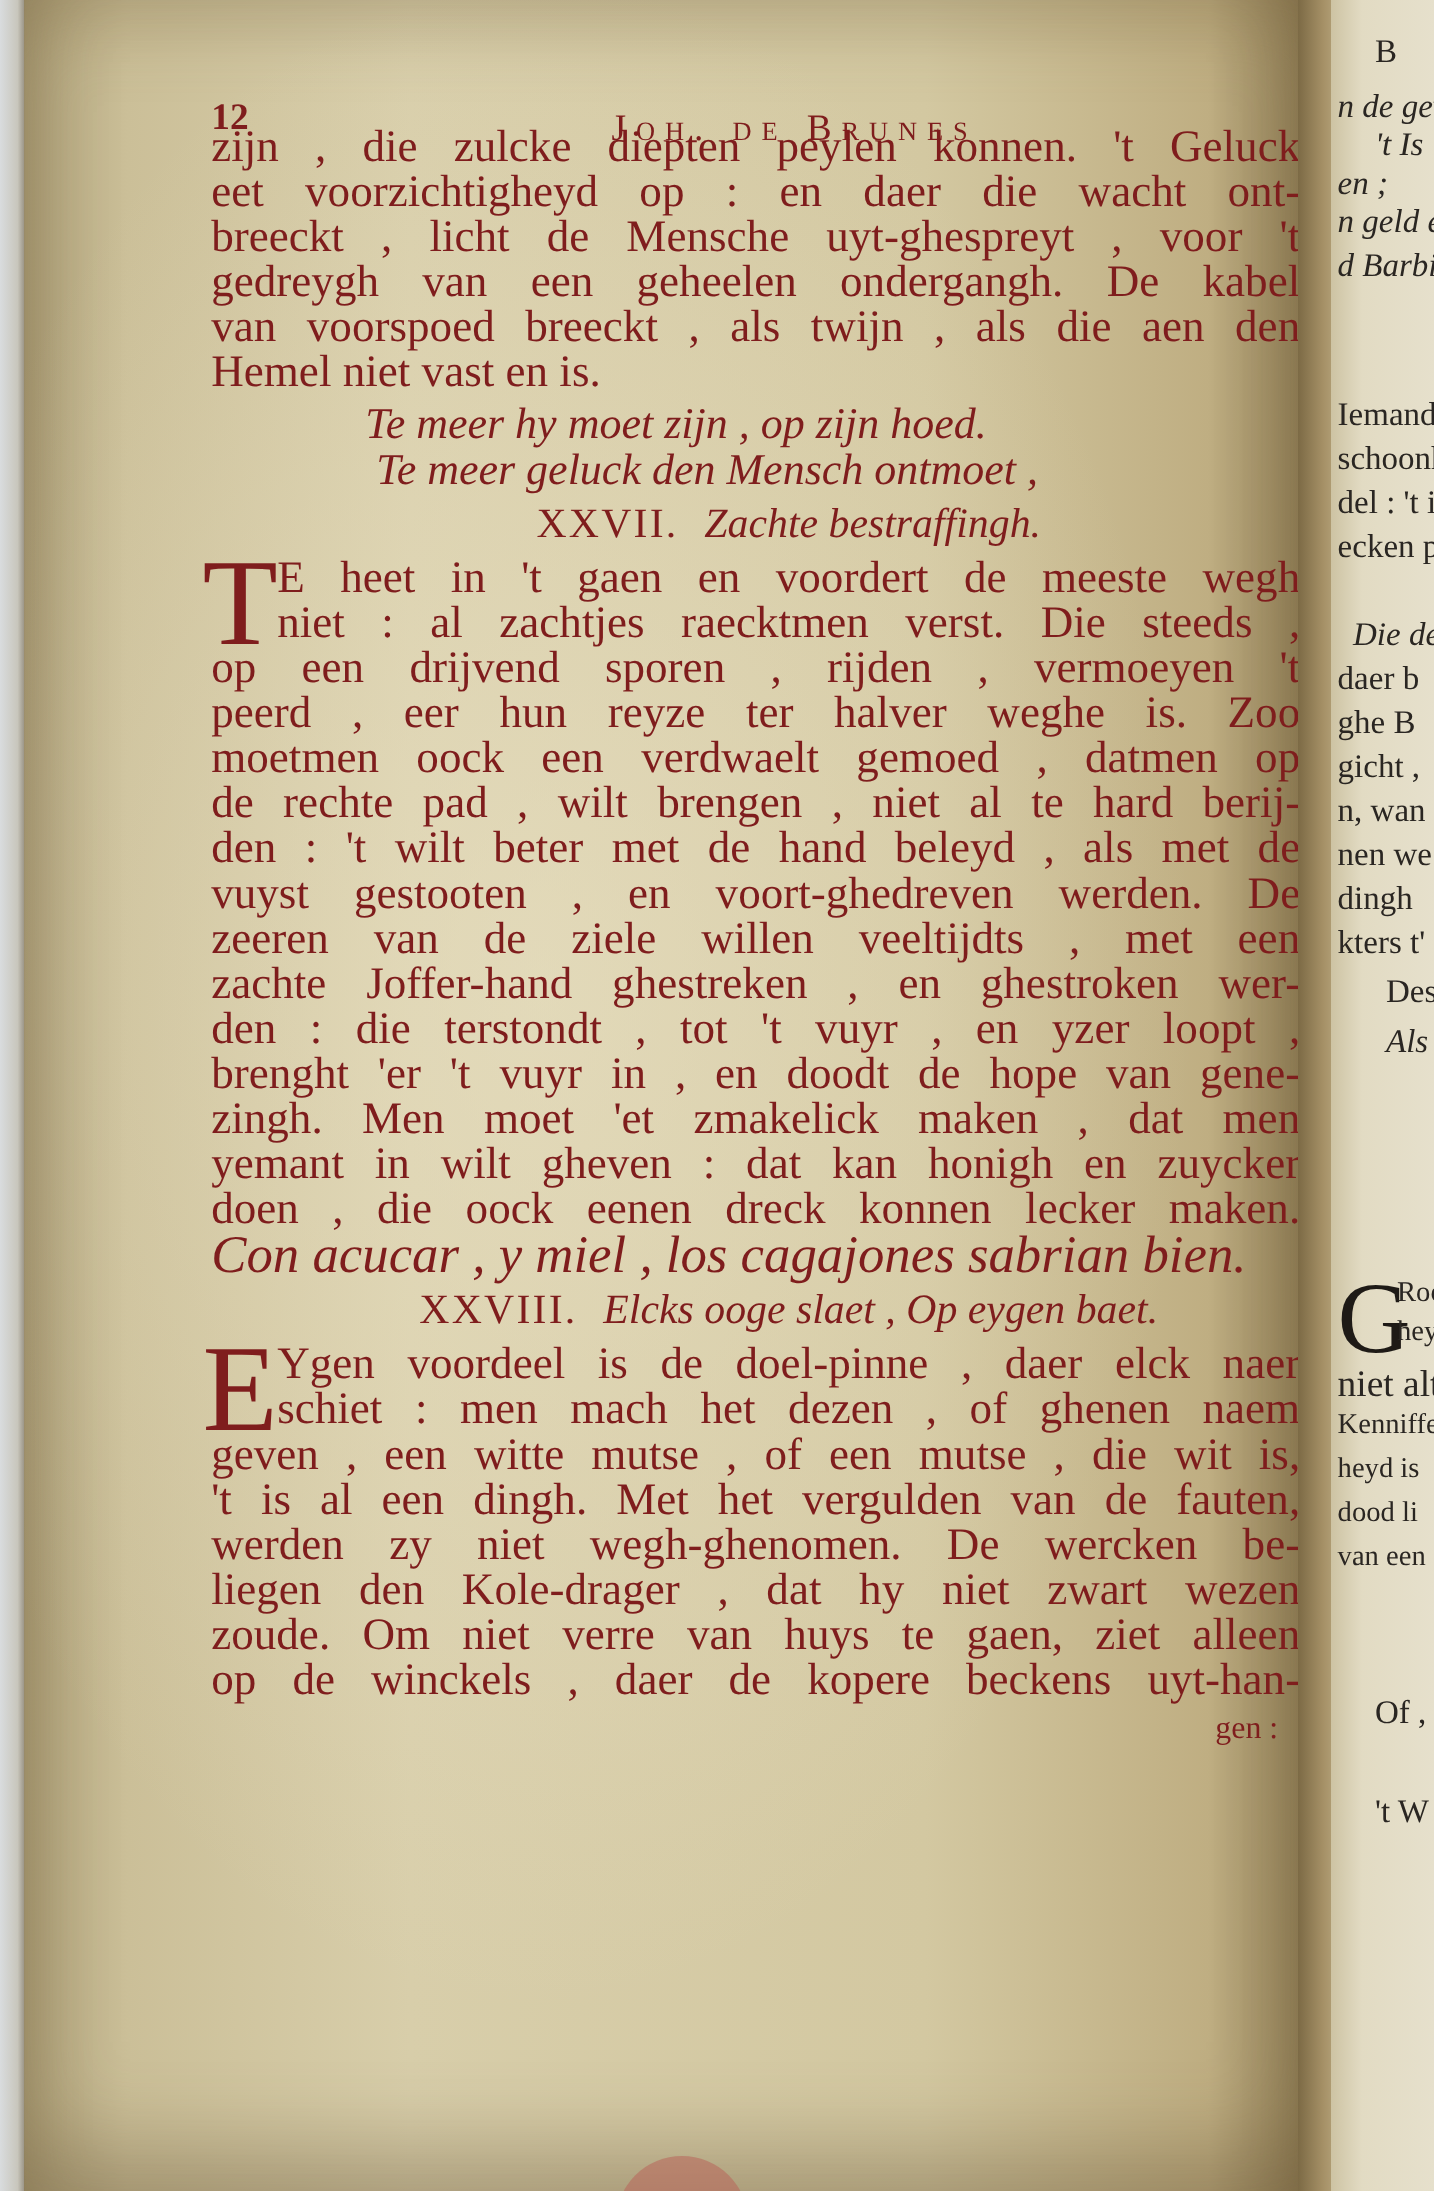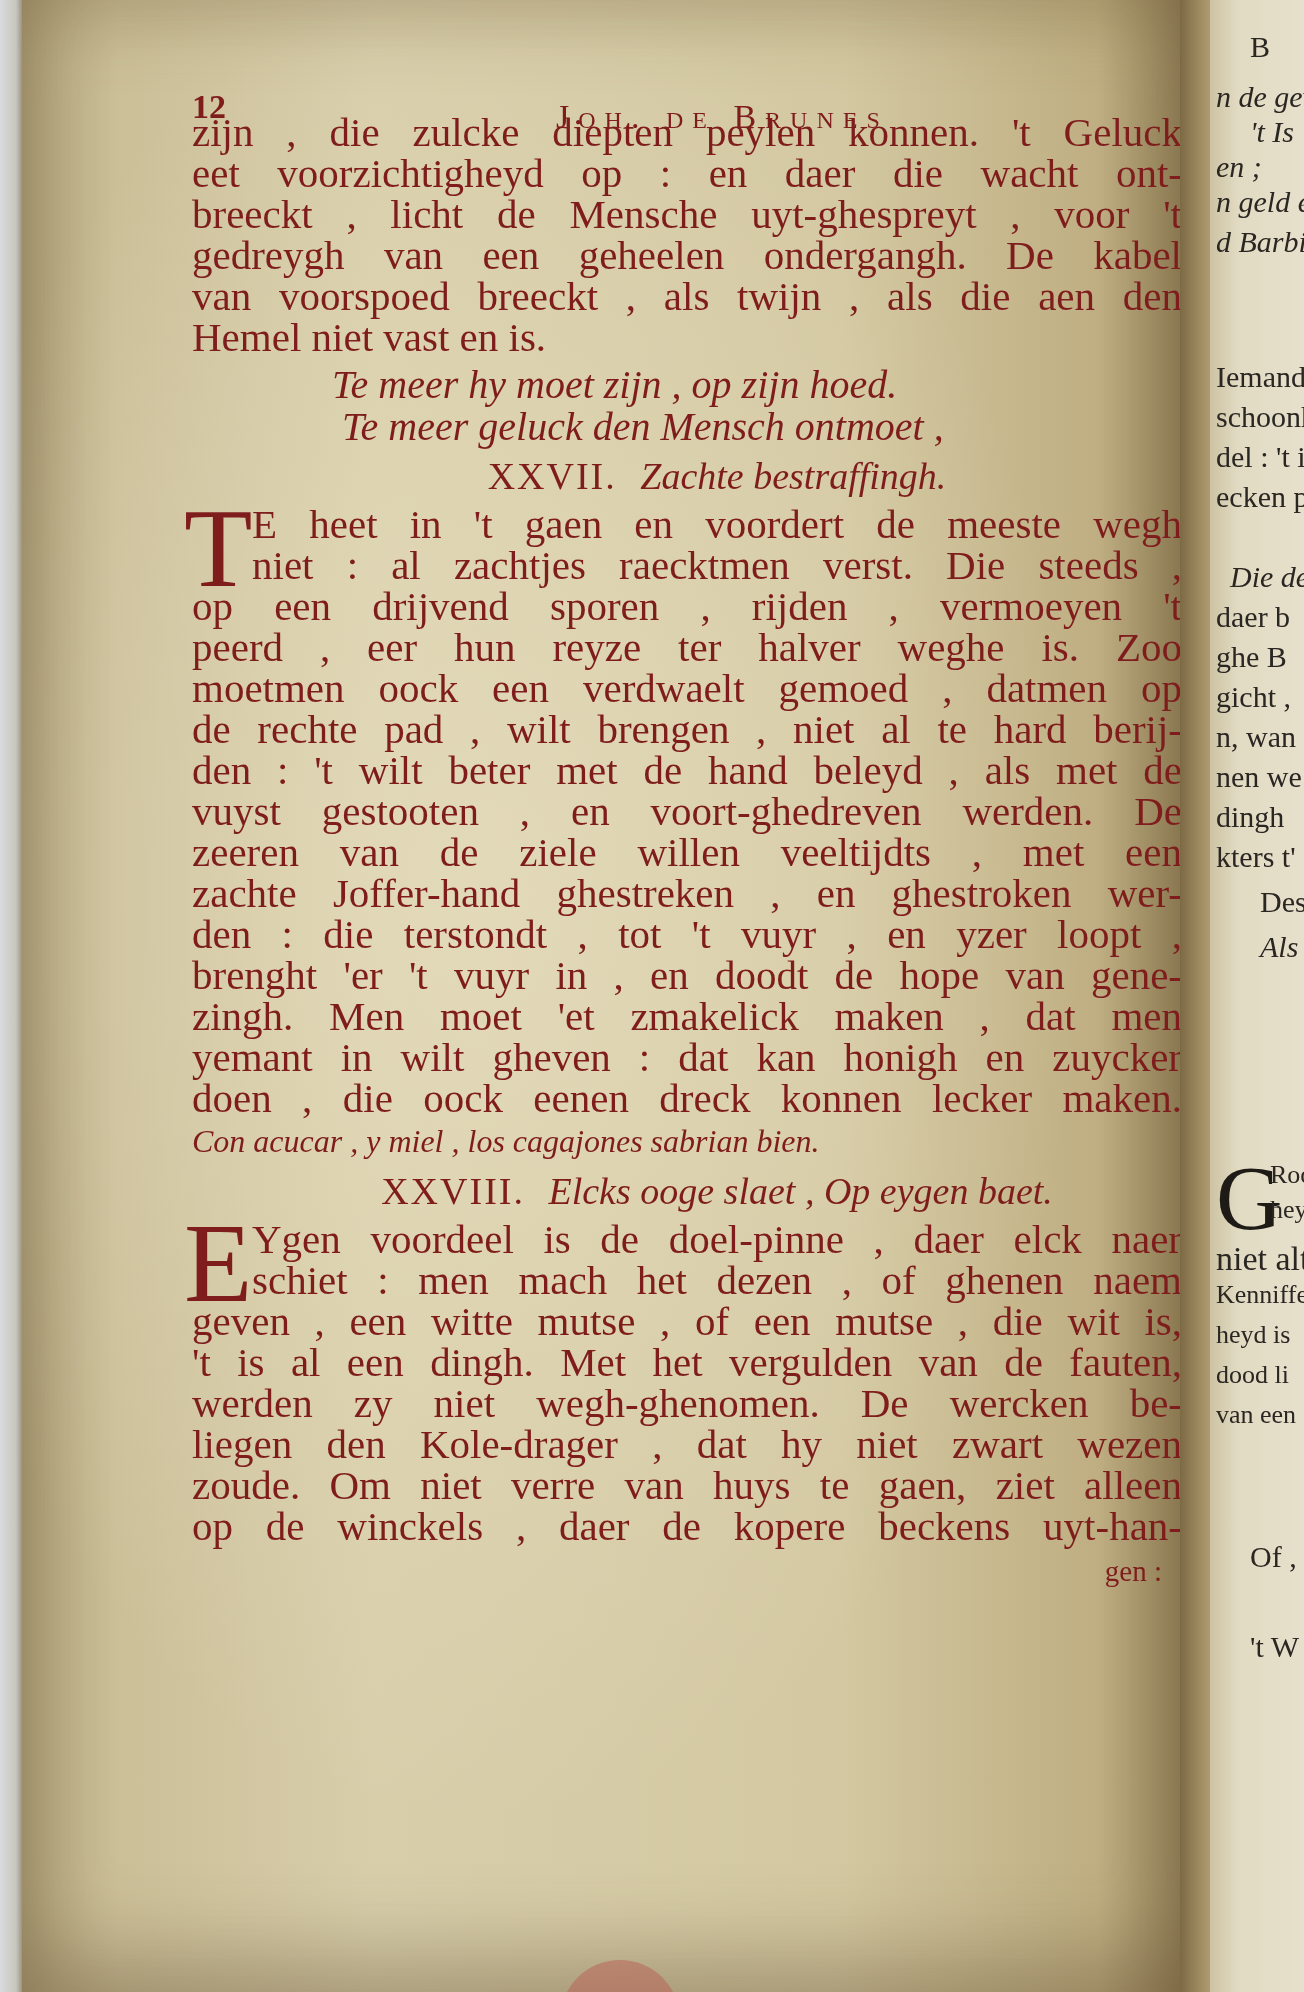--- a/index.html
+++ b/index.html
@@ -64,21 +64,21 @@
     padding-left: 60px;
   }
   .section-heading .num { letter-spacing: 2px; }
   .section-heading .title { font-style: italic; margin-left: 14px; }
   .drop-para { position: relative; }
   .dropcap {
     position: absolute; left: -8px; top: -6px; font-size: 112px; line-height: 100px;
     font-weight: normal;
   }
   .indent-line { padding-left: 60px; }
-  .spanish { font-style: italic; font-size: 32px; line-height: 44px; white-space: nowrap; }
+  .spanish { font-style: italic; font-size: 48px; line-height: 44px; white-space: nowrap; }
   .catchword {
     text-align: right; font-size: 29px; line-height: 48px; padding-right: 20px;
   }
   .finger {
     position: absolute; left: 560px; top: 1960px; width: 120px; height: 60px;
     border-radius: 60px 60px 0 0; background: #b8655a; opacity: 0.55;
   }
 </style>
 </head>
 <body>

